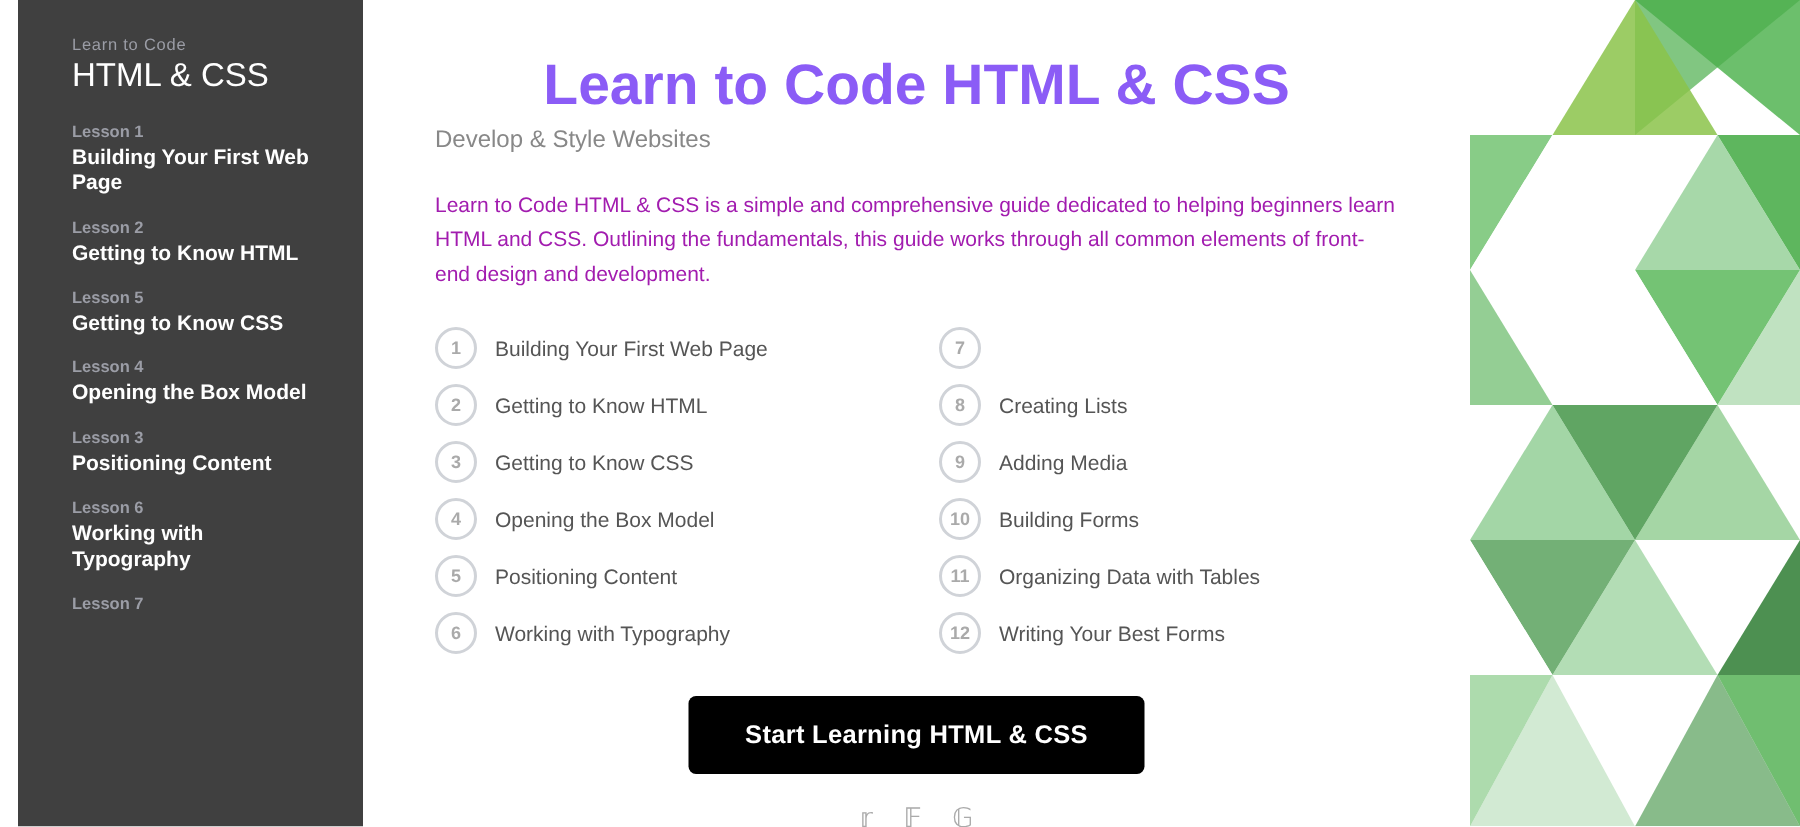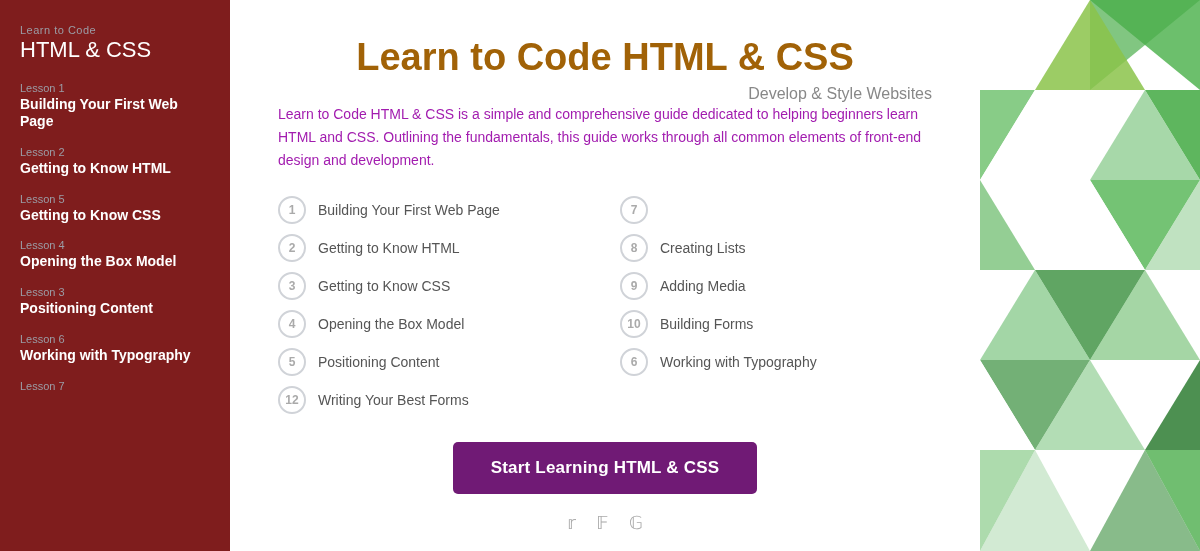--- a/index.html
+++ b/index.html
@@ -2,25 +2,26 @@
 <html><head>
   <meta charset="utf-8">
   <style>
     * { margin: 0; padding: 0; box-sizing: border-box; }
     body { font-family: 'Helvetica Neue', Arial, sans-serif; display: flex; width: 1200px; height: 551px; overflow: hidden; background: #fff; }
 
     
     #sidebar {
       width: 230px;
       min-width: 230px;
-      background: #7f1d1d;
-      color: #fff;
-      padding: 24px 20px;
+      background: #404040;
+      color: #fff;
+      padding: 24px 36px;
       overflow-y: auto;
       flex-shrink: 0;
+      margin-left: 12px;
     }
     .sidebar-subtitle {
       font-size: 11px;
       color: #9b9da6;
       letter-spacing: 0.5px;
       margin-bottom: 2px;
     }
     .sidebar-title {
       font-size: 22px;
       font-weight: 400;
@@ -29,46 +30,48 @@
       line-height: 1.1;
     }
     .sidebar-lesson {
       margin-bottom: 16px;
       cursor: pointer;
     }
     .sidebar-lesson-label {
       font-size: 11px;
       color: #9b9da6;
       margin-bottom: 2px;
+      font-weight: bold;
     }
     .sidebar-lesson-name {
       font-size: 14px;
       color: #fff;
       font-weight: 600;
       line-height: 1.2;
     }
 
     
     #main {
       flex: 1;
       padding: 36px 48px 24px 48px;
       overflow-y: auto;
       position: relative;
     }
     .main-title {
       font-size: 38px;
       font-weight: 700;
-      color: #a16207;
+      color: #8b5cf6;
       text-align: center;
       margin-bottom: 6px;
     }
     .main-subtitle {
       font-size: 16px;
       color: #888;
-      text-align: right;
+      text-align: left;
+      margin-bottom: 22px;
     }
     .main-desc {
       font-size: 14px;
       color: #a21caf;
       line-height: 1.65;
       margin-bottom: 24px;
       max-width: 680px;
     }
 
     
@@ -100,21 +103,21 @@
       font-weight: 600;
     }
 
     
     .cta-area {
       text-align: center;
       max-width: 680px;
       margin-bottom: 18px;
     }
     .cta-button {
-      background: #701a75;
+      background: #000000;
       color: #fff;
       border: none;
       padding: 16px 38px;
       font-size: 17px;
       font-weight: 600;
       border-radius: 5px;
       cursor: pointer;
       letter-spacing: 0.2px;
     }
 
@@ -221,20 +224,24 @@
     </div>
       <div class="lesson-item">
       <div class="lesson-number">10</div>
       <span>Building Forms</span>
     </div>
       <div class="lesson-item">
       <div class="lesson-number">5</div>
       <span>Positioning Content</span>
     </div>
       <div class="lesson-item">
+      <div class="lesson-number">11</div>
+      <span>Organizing Data with Tables</span>
+    </div>
+      <div class="lesson-item">
       <div class="lesson-number">6</div>
       <span>Working with Typography</span>
     </div>
       <div class="lesson-item">
       <div class="lesson-number">12</div>
       <span>Writing Your Best Forms</span>
     </div>
     </div>
 
   <div class="cta-area">

